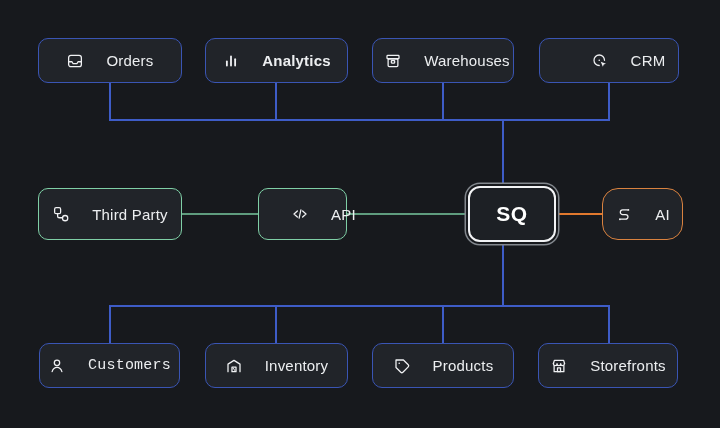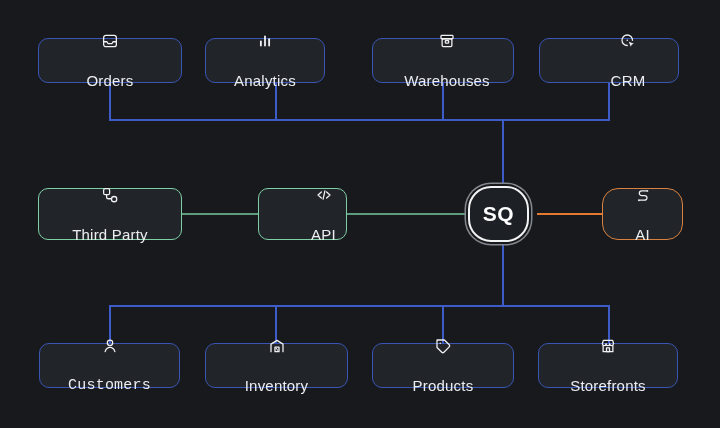--- a/index.html
+++ b/index.html
@@ -14,21 +14,21 @@
   .line.v{width:2px;}
   .blue-line{background:#3e5cc7;}
   .green-line{background:#5f9c7e;}
   .orange-line{background:#e2792e;}
 
   
   .node{
     position:absolute;box-sizing:border-box;
     background:#212429;border-radius:10px;
     display:flex;align-items:center;justify-content:center;gap:22px;
-    color:#eceef0;font-size:15px;font-weight:500;letter-spacing:.2px;flex-direction:column;
+    color:#eceef0;font-size:15px;font-weight:500;letter-spacing:.2px;
   }
   .node.blue{border:1.5px solid #3a55b4;}
   .node.green{border:1.5px solid #7fcfa6;}
   .node.orange{border:1.5px solid #d9823f;}
   .node .ic{display:flex;align-items:center;justify-content:center;width:18px;height:18px;}
   .node svg{width:18px;height:18px;stroke:#f0f1f3;fill:none;stroke-width:1.7;stroke-linecap:round;stroke-linejoin:round;}
 
   .hub{
     position:absolute;box-sizing:border-box;
     background:#1d2025;border:2px solid #f2f3f5;border-radius:12px;
@@ -63,21 +63,21 @@
   <div class="node blue" style="left:38px;top:38px;width:144px;height:45px;">
     <span class="ic">
       <svg viewBox="0 0 24 24">
           <rect x="3.5" y="4.5" width="17" height="15" rx="3"></rect>
           <path d="M3.5 13h4.5l1.5 2.6h5L16 13h4.5"></path>
         </svg>
     </span>
     <span>Orders</span>
   </div>
 
-  <div class="node blue" style="left:205px;top:38px;width:120px;height:45px;">
+  <div class="node blue" style="left:205px;top:38px;width:143px;height:45px;font-weight:bold;">
     <span class="ic">
       <svg viewBox="0 0 24 24" style="stroke-width:2.4">
           <path d="M6.5 18v-5.5"></path>
           <path d="M12 18V6"></path>
           <path d="M17.5 18V9.5"></path>
         </svg>
     </span>
     <span>Analytics</span>
   </div>
 
@@ -118,21 +118,21 @@
     <span class="ic">
       <svg viewBox="0 0 24 24">
           <path d="M8.5 8l-4.5 4 4.5 4"></path>
           <path d="M15.5 8l4.5 4-4.5 4"></path>
           <path d="M13.2 6.5l-2.4 11"></path>
         </svg>
     </span>
     <span>API</span>
   </div>
 
-  <div class="hub" style="left:468px;top:186px;width:61px;height:56px;border-radius:23px;">
+  <div class="hub" style="left:468px;top:186px;width:88px;height:56px;">
     <span>SQ</span>
   </div>
 
   <div class="node orange" style="left:602px;top:188px;width:81px;height:52px;border-radius:16px;">
     <span class="ic">
       <svg viewBox="0 0 24 24">
           <path d="M16.5 6.5h-6.3a3.1 3.1 0 0 0 0 6.2h4a3.1 3.1 0 0 1 0 6.2H8"></path>
           <circle cx="17.8" cy="6.5" r="1.3" fill="#f0f1f3" stroke="none"></circle>
           <circle cx="6.6" cy="18.9" r="1.3" fill="#f0f1f3" stroke="none"></circle>
         </svg>

